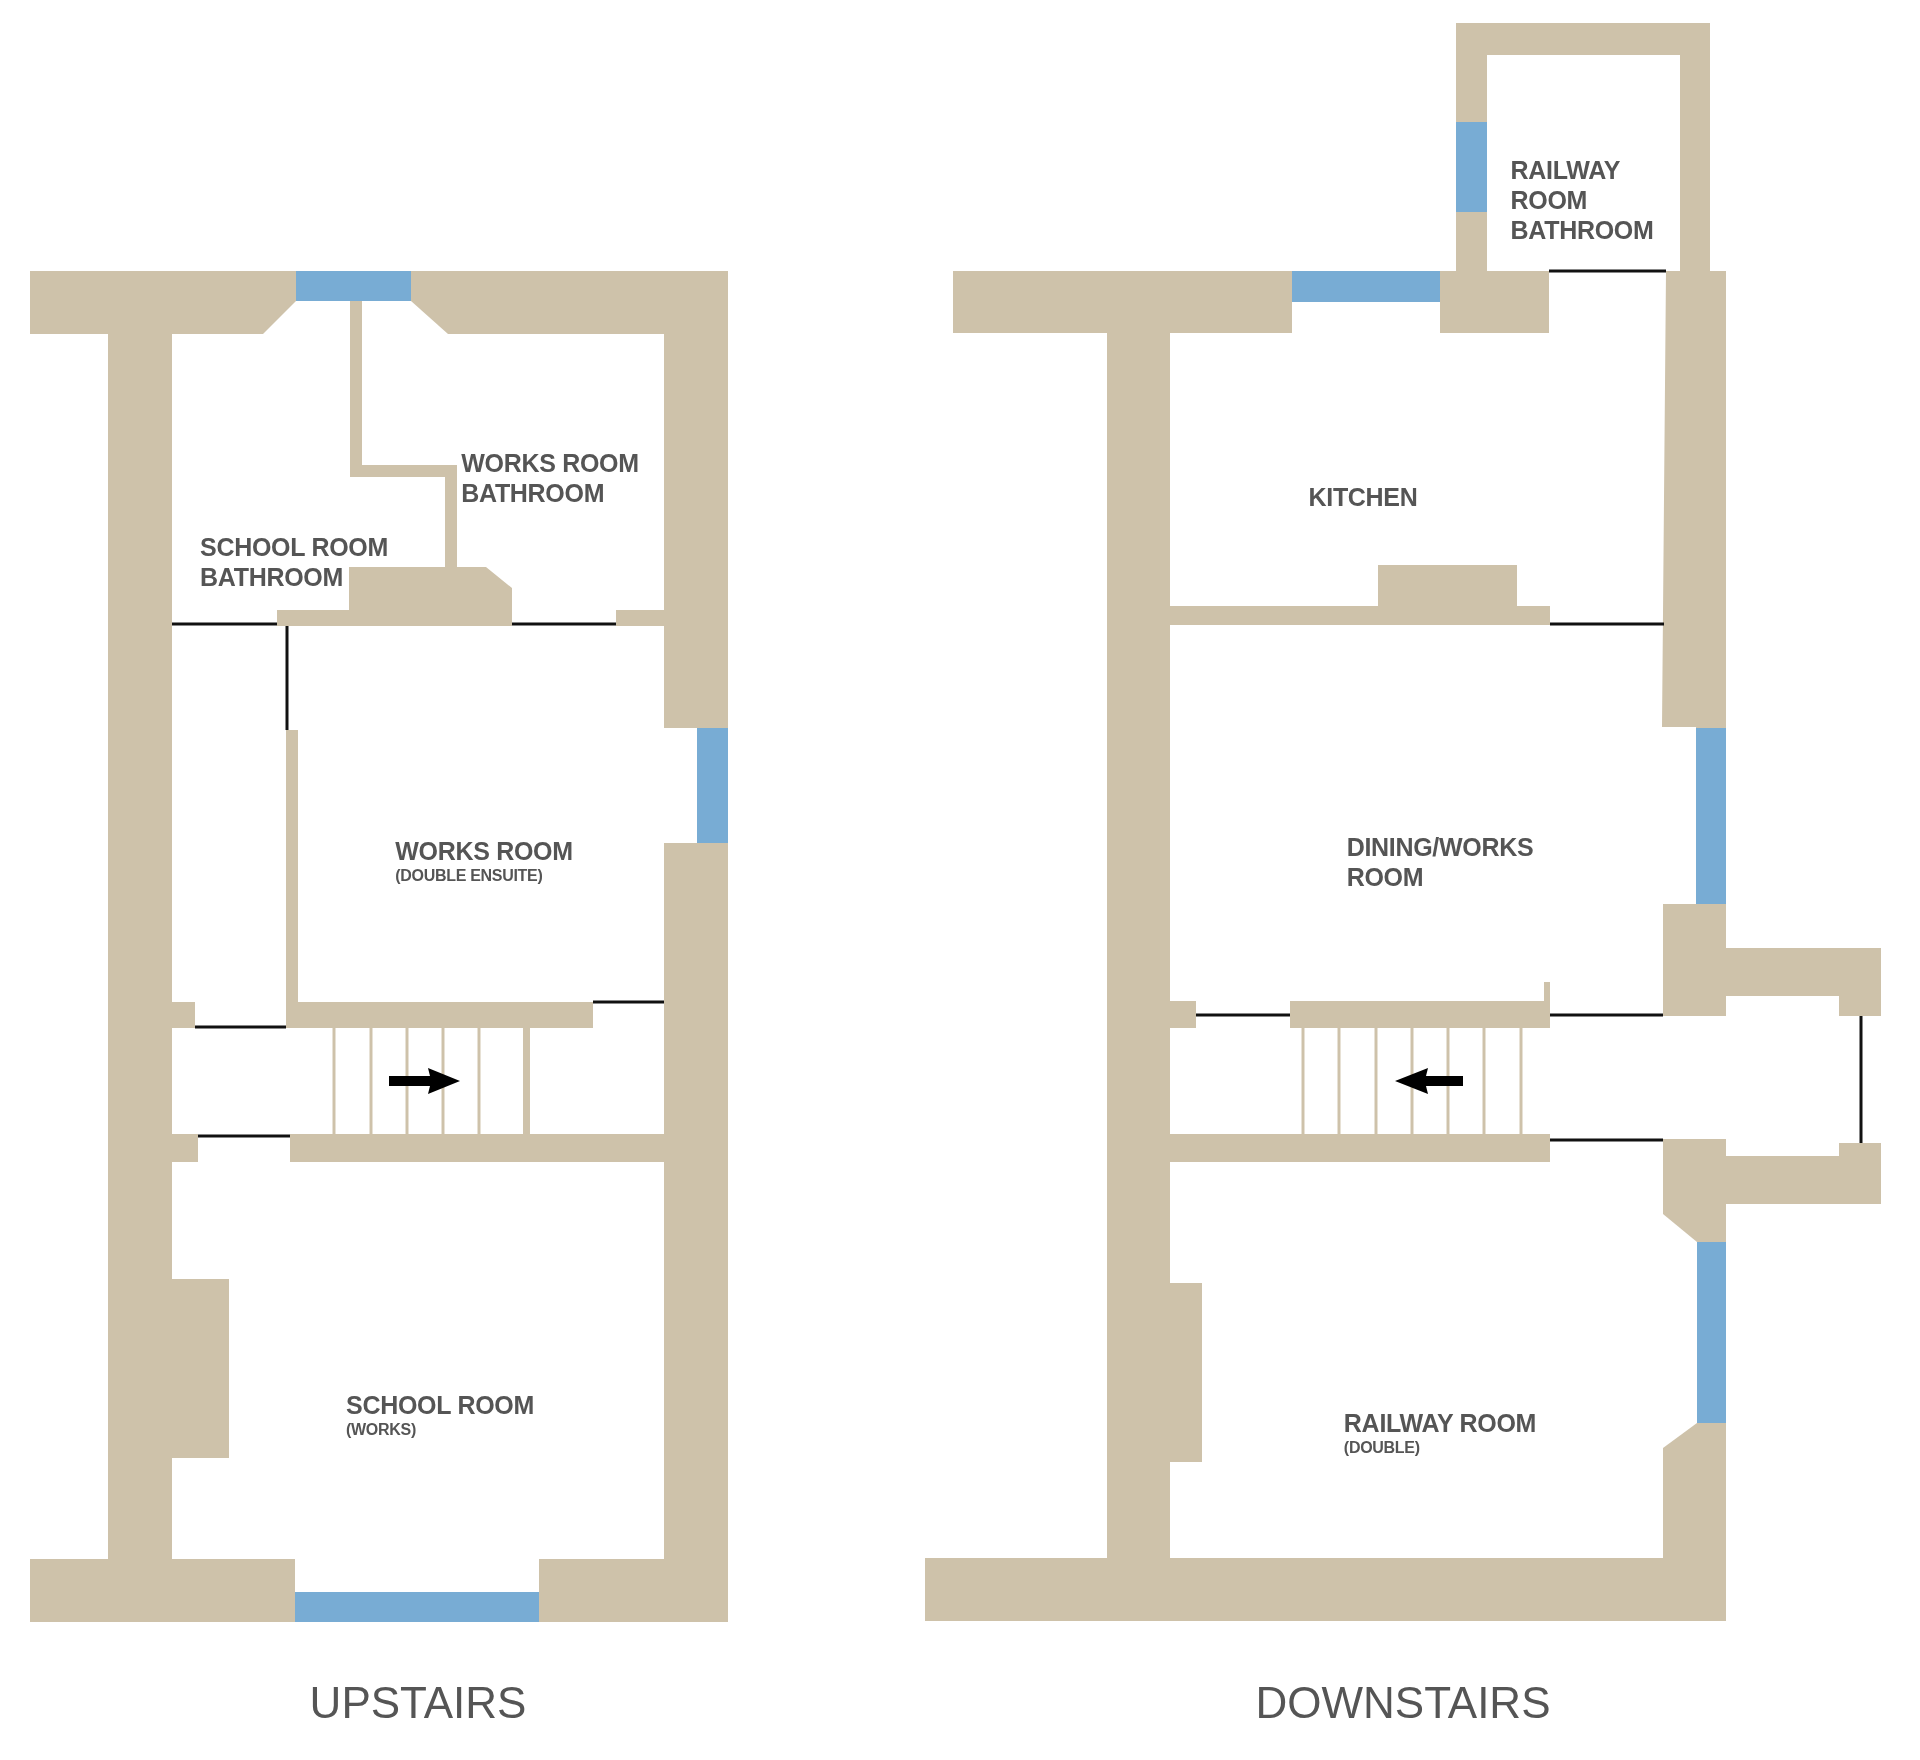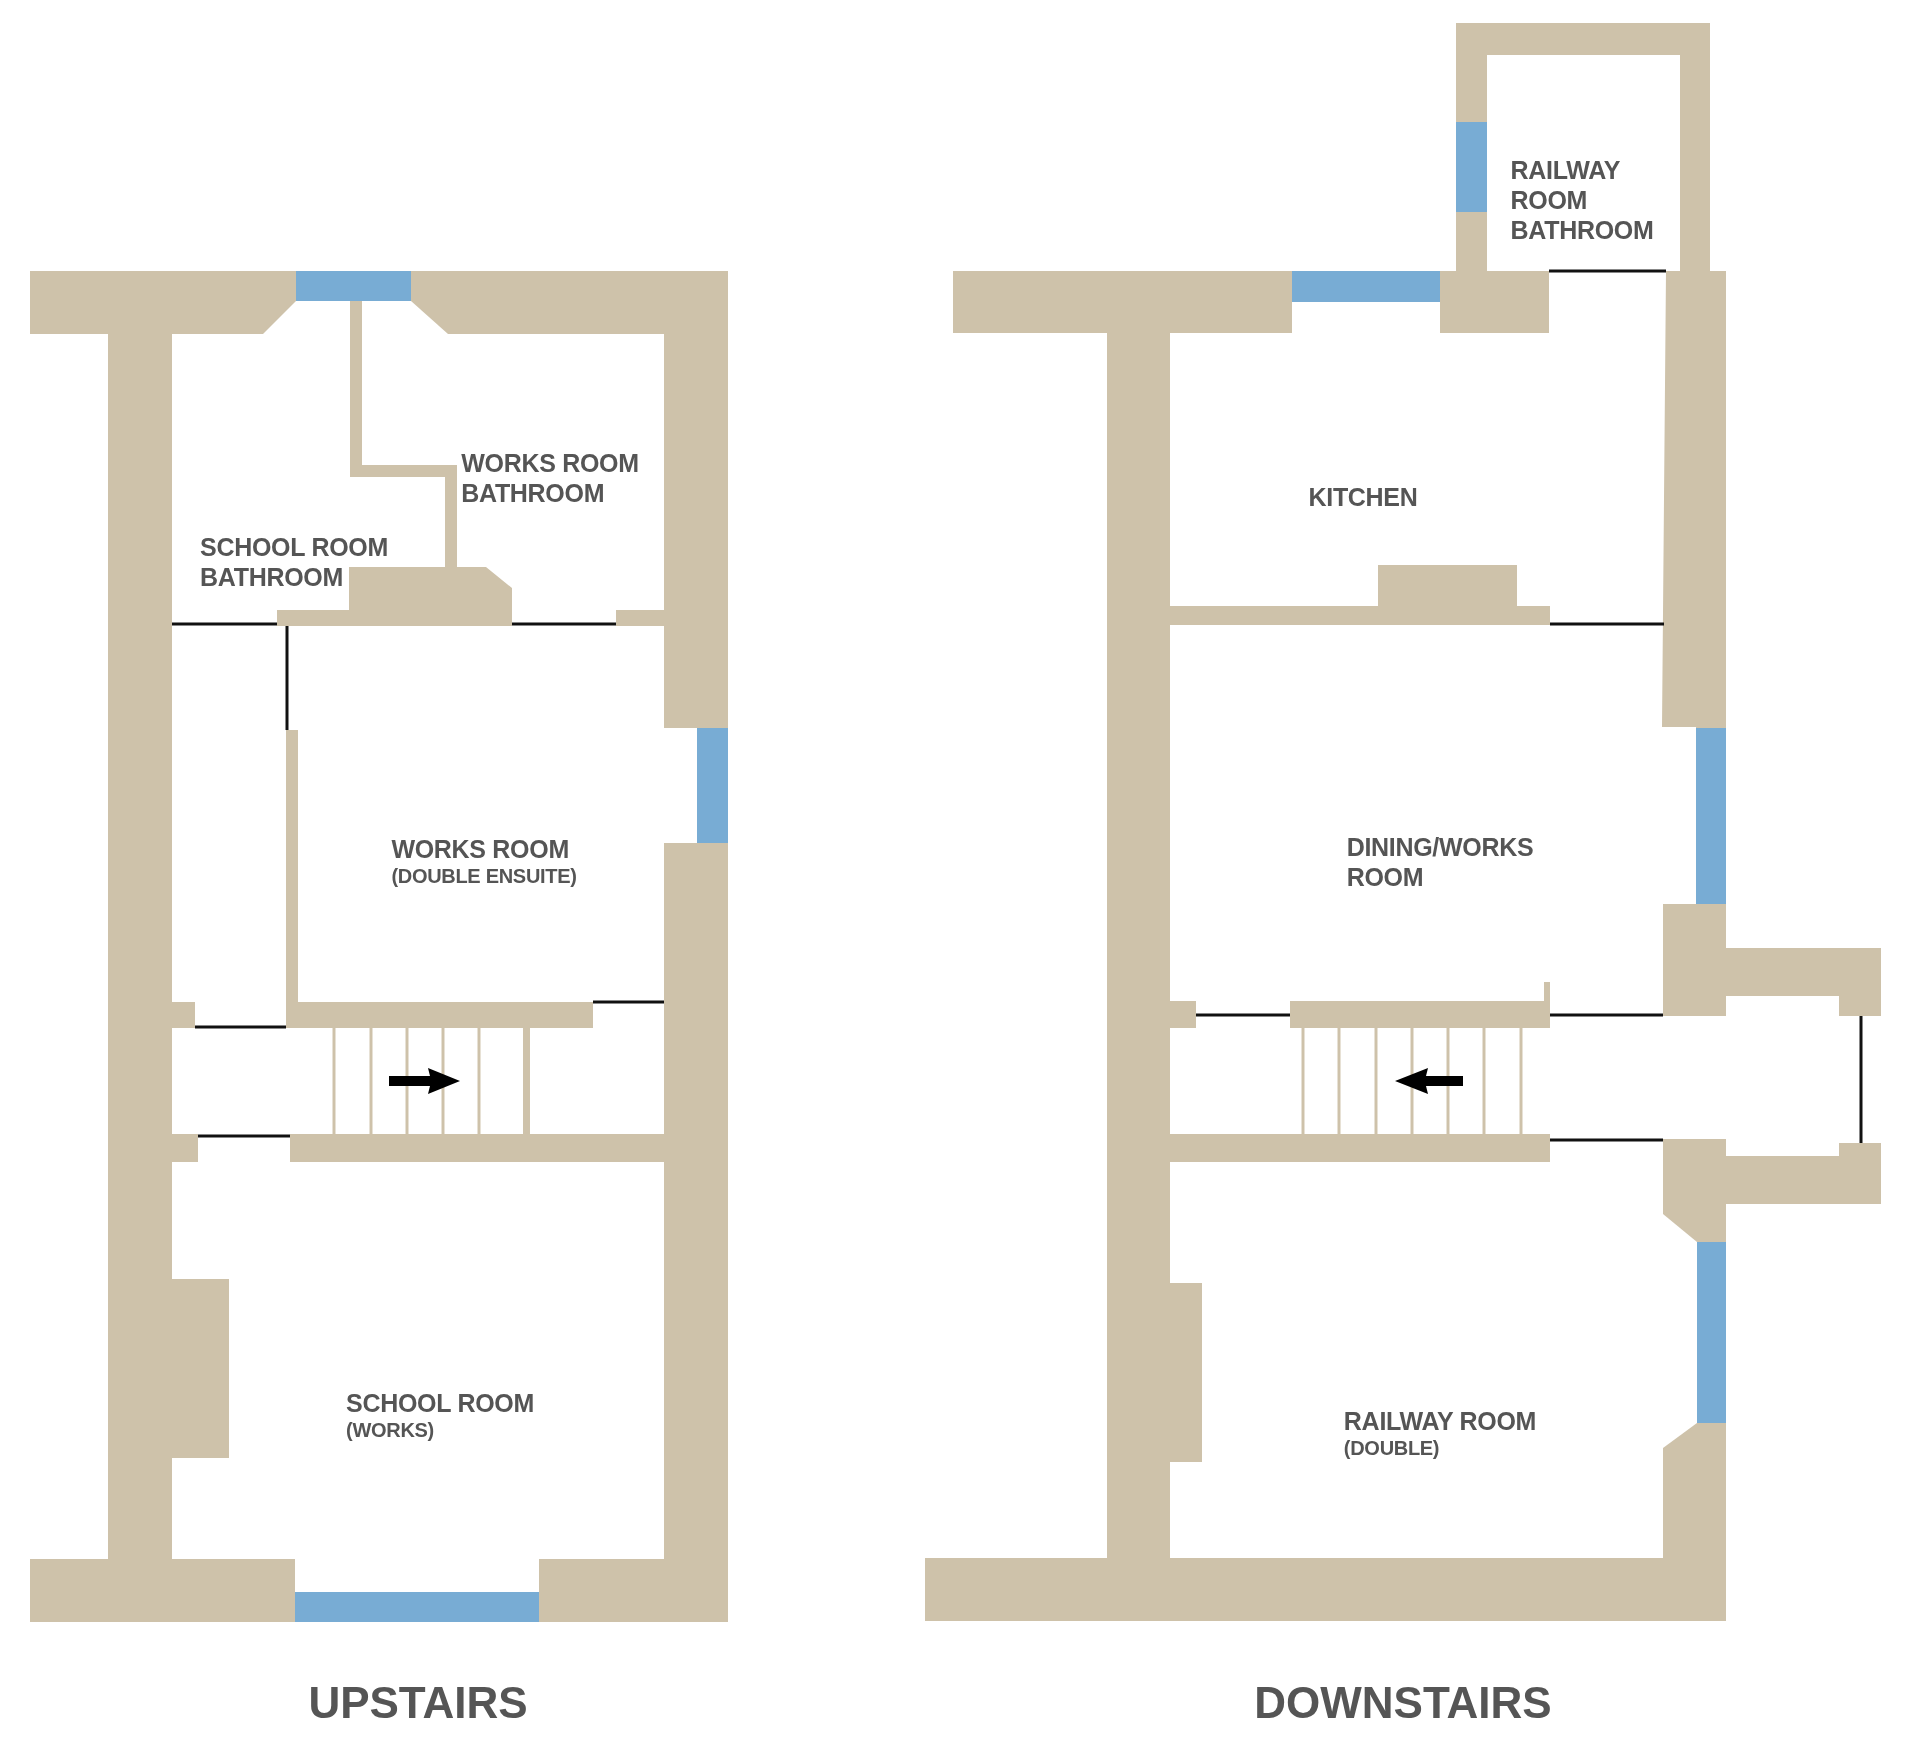--- a/index.html
+++ b/index.html
@@ -9,24 +9,24 @@
   .win { fill: #78ACD4; }
   .door { stroke: #111111; stroke-width: 3; fill: none; }
   .tread { stroke: #CEC2AA; stroke-width: 3; }
   .arrow { fill: #000000; }
   .label {
     position: absolute; transform: translate(-50%, -50%);
     color: #555555; font-weight: bold; white-space: nowrap;
     line-height: 1.2; letter-spacing: -0.3px; margin-top: 40px;
   }
   .label .l1 { display: block; font-size: 25px; }
-  .label .l2 { display: block; font-size: 20px; }
+  .label .l2 { display: block; font-size: 16px; }
   .title {
     position: absolute; transform: translate(-50%, -50%);
-    color: #555555; font-weight: bold; font-size: 44px; letter-spacing: 0px; white-space: nowrap;
+    color: #555555; font-weight: normal; font-size: 44px; letter-spacing: 0px; white-space: nowrap;
   }
 </style>
 </head>
 <body>
 
 <svg id="plan" viewBox="0 0 1920 1760" xmlns="http://www.w3.org/2000/svg">
 
   <g>
 
     <polygon class="wall" points="30,271 296,271 296,301 263,334 30,334"></polygon>

